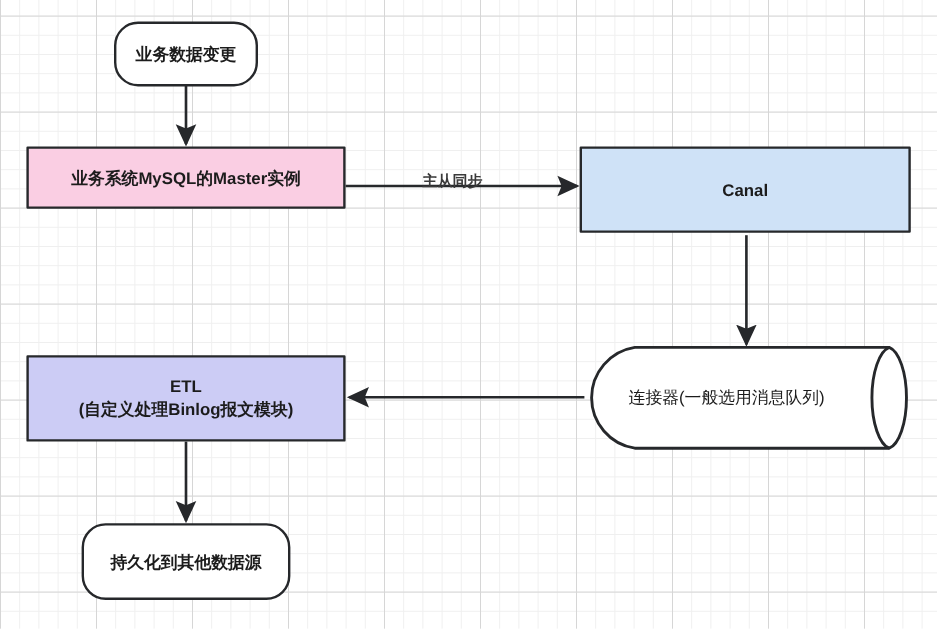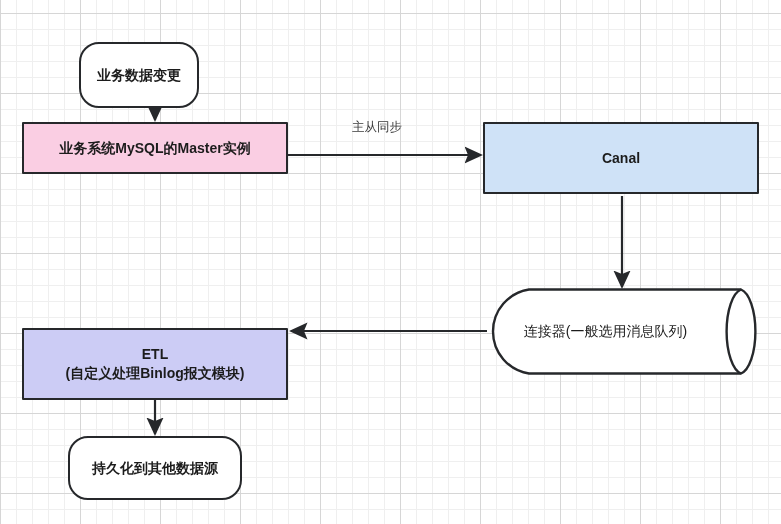--- a/index.html
+++ b/index.html
@@ -39,21 +39,21 @@
     border: 2.5px solid #26282b;
     border-radius: 20px;
     background: #ffffff;
   }
   .rect {
     border: 2.5px solid #26282b;
     border-radius: 1px;
   }
   .fill-pink   { background: #facee3; }
   .fill-blue   { background: #cfe2f7; }
-  .fill-purple { background: #ccccf5; margin-top: 32px; }
+  .fill-purple { background: #ccccf5; }
 
   
   .cylinder {
     position: absolute;
     box-sizing: border-box;
   }
   .cylinder svg { position: absolute; left: 0; top: 0; overflow: visible; }
   .cyl-text {
     position: absolute;
     left: 0; top: 0;
@@ -111,23 +111,23 @@
 
     <g>
       <line x1="487" y1="331" x2="291" y2="331" stroke="#26282b" stroke-width="2.2" marker-end="url(#arrowhead)"></line>
     </g>
 
     <g>
       <line x1="155" y1="368" x2="155" y2="434" stroke="#26282b" stroke-width="2.2" marker-end="url(#arrowhead)"></line>
     </g>
   </svg>
 
-  <div class="edge-label" style="left:352px; top:119px;">主从同步</div>
+  <div class="edge-label" style="left:352px; top:143px;font-weight:bold;">主从同步</div>
 
-  <div class="node rounded" style="left:79px; top:18px; width:120px; height:66px;margin-top:24px;">
+  <div class="node rounded" style="left:95px; top:18px; width:120px; height:54px;">
     <span class="l1">业务数据变更</span>
   </div>
 
   <div class="node rect fill-pink" style="left:22px; top:122px; width:266px; height:52px;">
     <span class="l1">业务系统MySQL的Master实例</span>
   </div>
 
   <div class="node rect fill-blue" style="left:483px; top:122px; width:276px; height:72px;text-align:center;">
     <span class="l1">Canal</span>
   </div>

